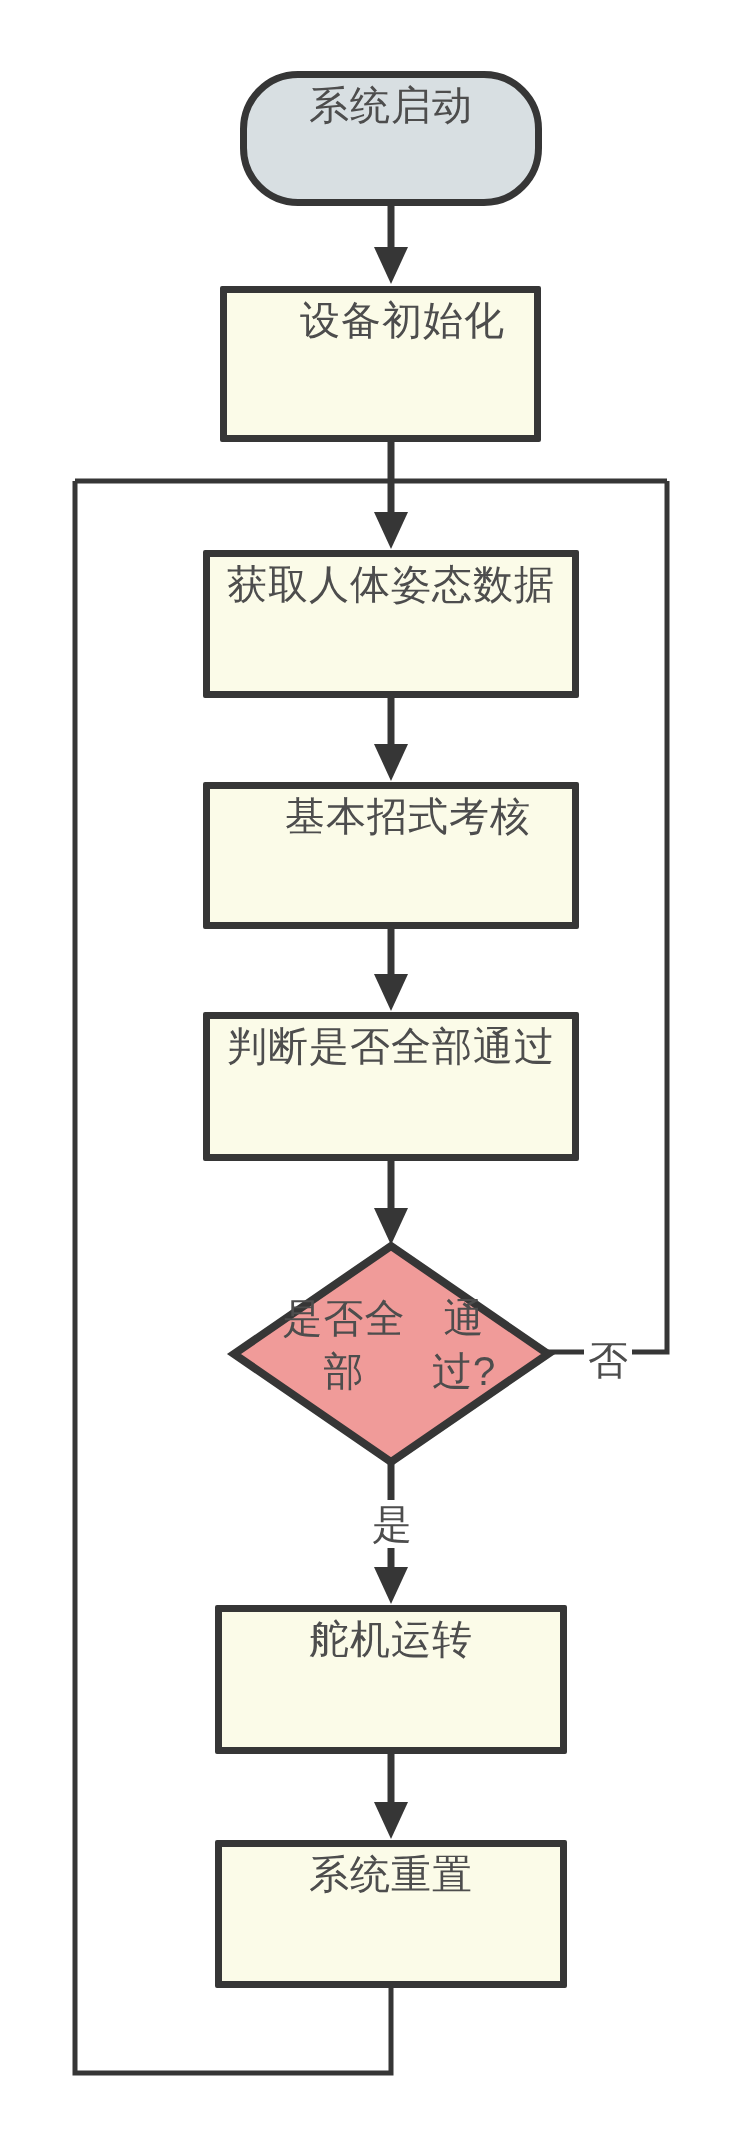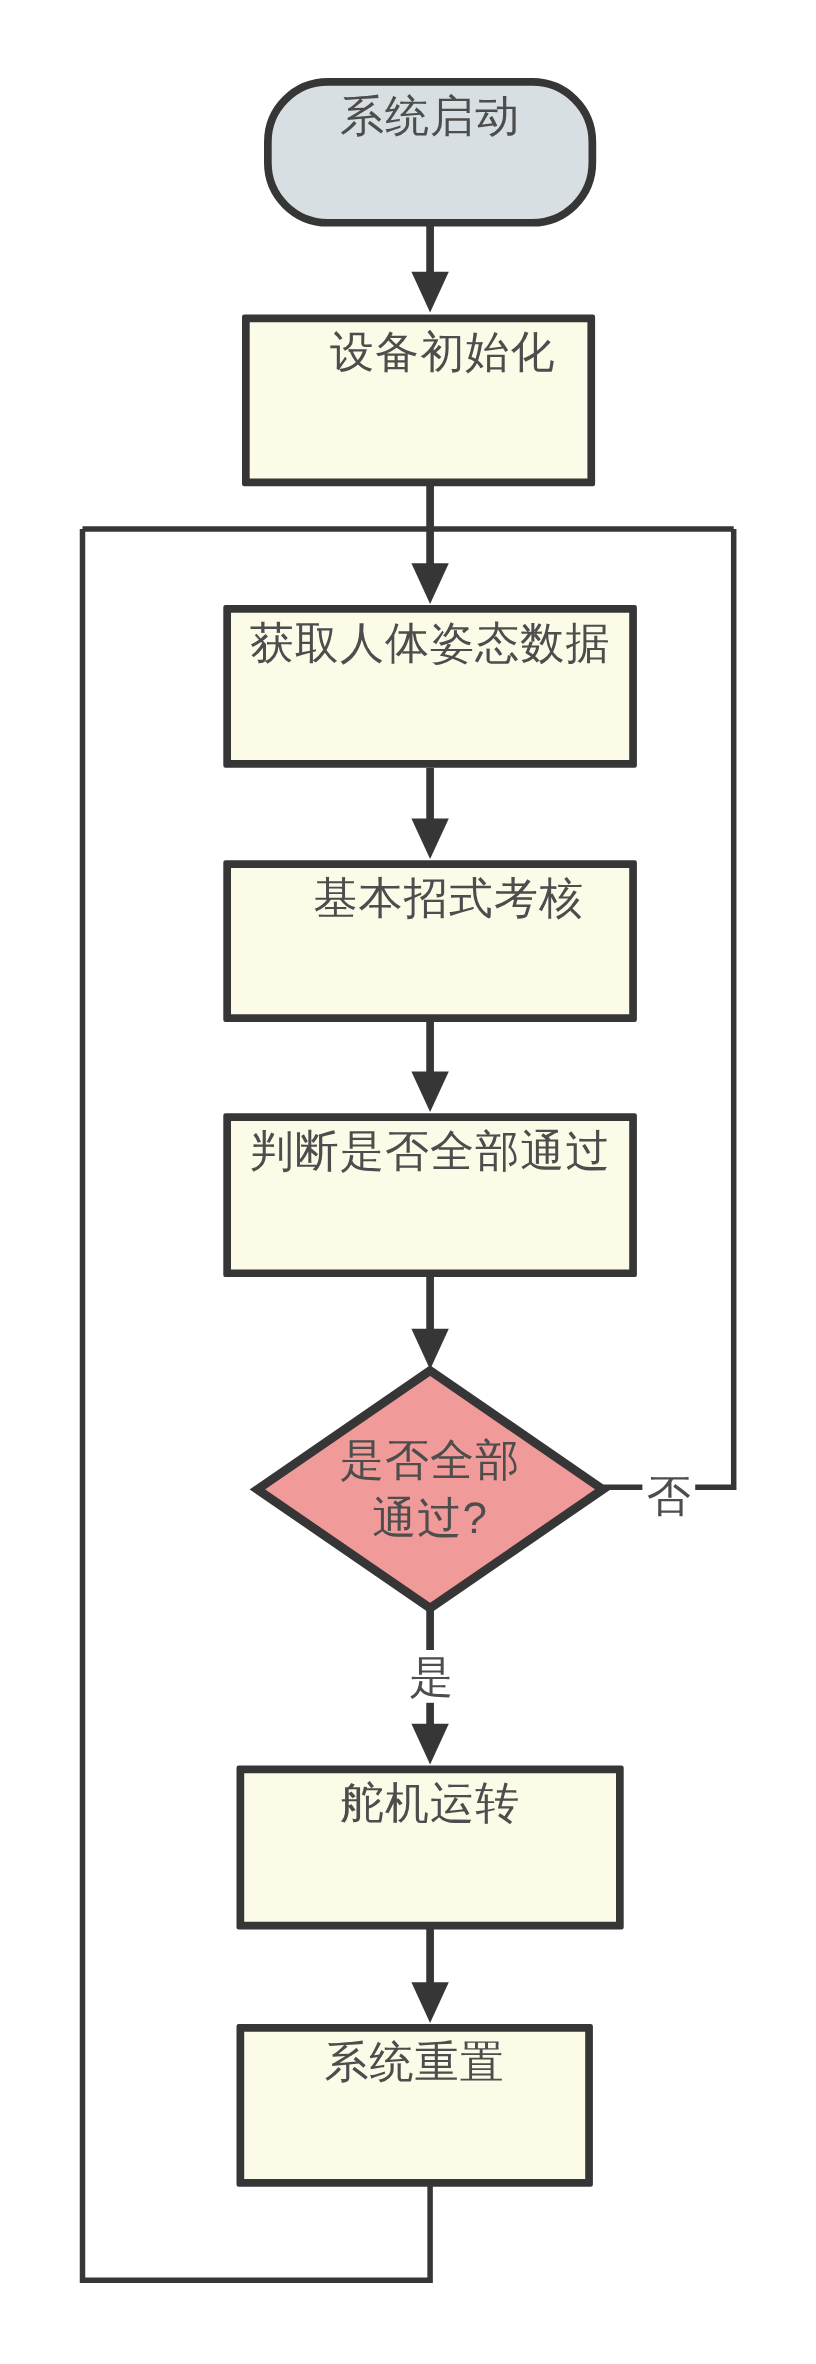--- a/index.html
+++ b/index.html
@@ -120,30 +120,30 @@
   </div>
 
   <div class="node process" style="left:203px;top:782px;width:376px;height:147px;padding-left:34px;">
     <span>基本招式考核</span>
   </div>
 
   <div class="node process" style="left:203px;top:1012px;width:376px;height:149px;">
     <span>判断是否全部通过</span>
   </div>
 
-  <div class="node decision-text" style="left:271px;top:1292px;width:240px;height:126px;flex-direction:column;">
+  <div class="node decision-text" style="left:271px;top:1292px;width:240px;height:126px;flex-direction:row;">
     <span>是否全部</span>
     <span>通过?</span>
   </div>
 
   <div class="node process" style="left:215px;top:1605px;width:352px;height:149px;">
     <span>舵机运转</span>
   </div>
 
-  <div class="node process" style="left:215px;top:1840px;width:324px;height:148px;">
+  <div class="node process" style="left:215px;top:1840px;width:352px;height:148px;">
     <span>系统重置</span>
   </div>
 
   <div class="edge-label" style="left:584px;top:1336px;width:48px;height:48px;">
     <span>否</span>
   </div>
 
   <div class="edge-label" style="left:368px;top:1500px;width:48px;height:48px;">
     <span>是</span>
   </div>

